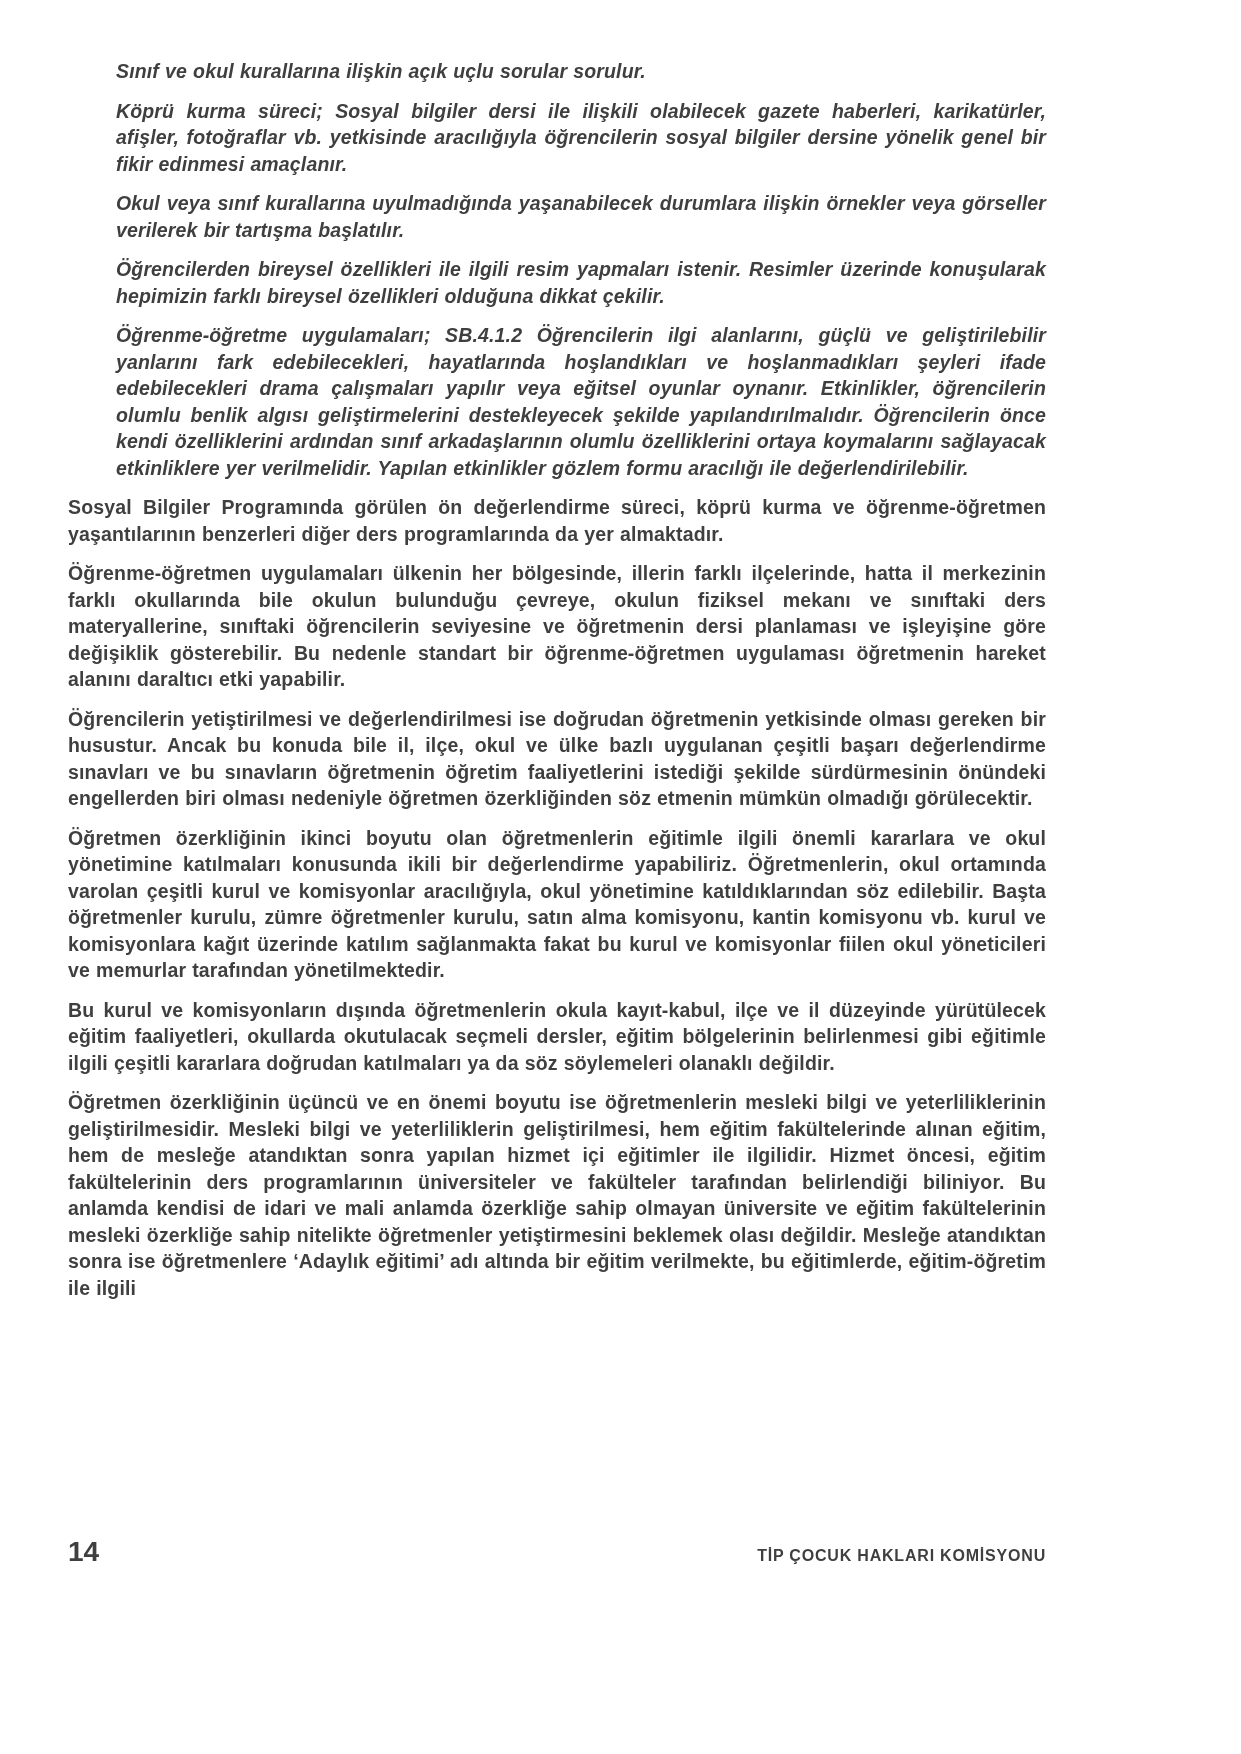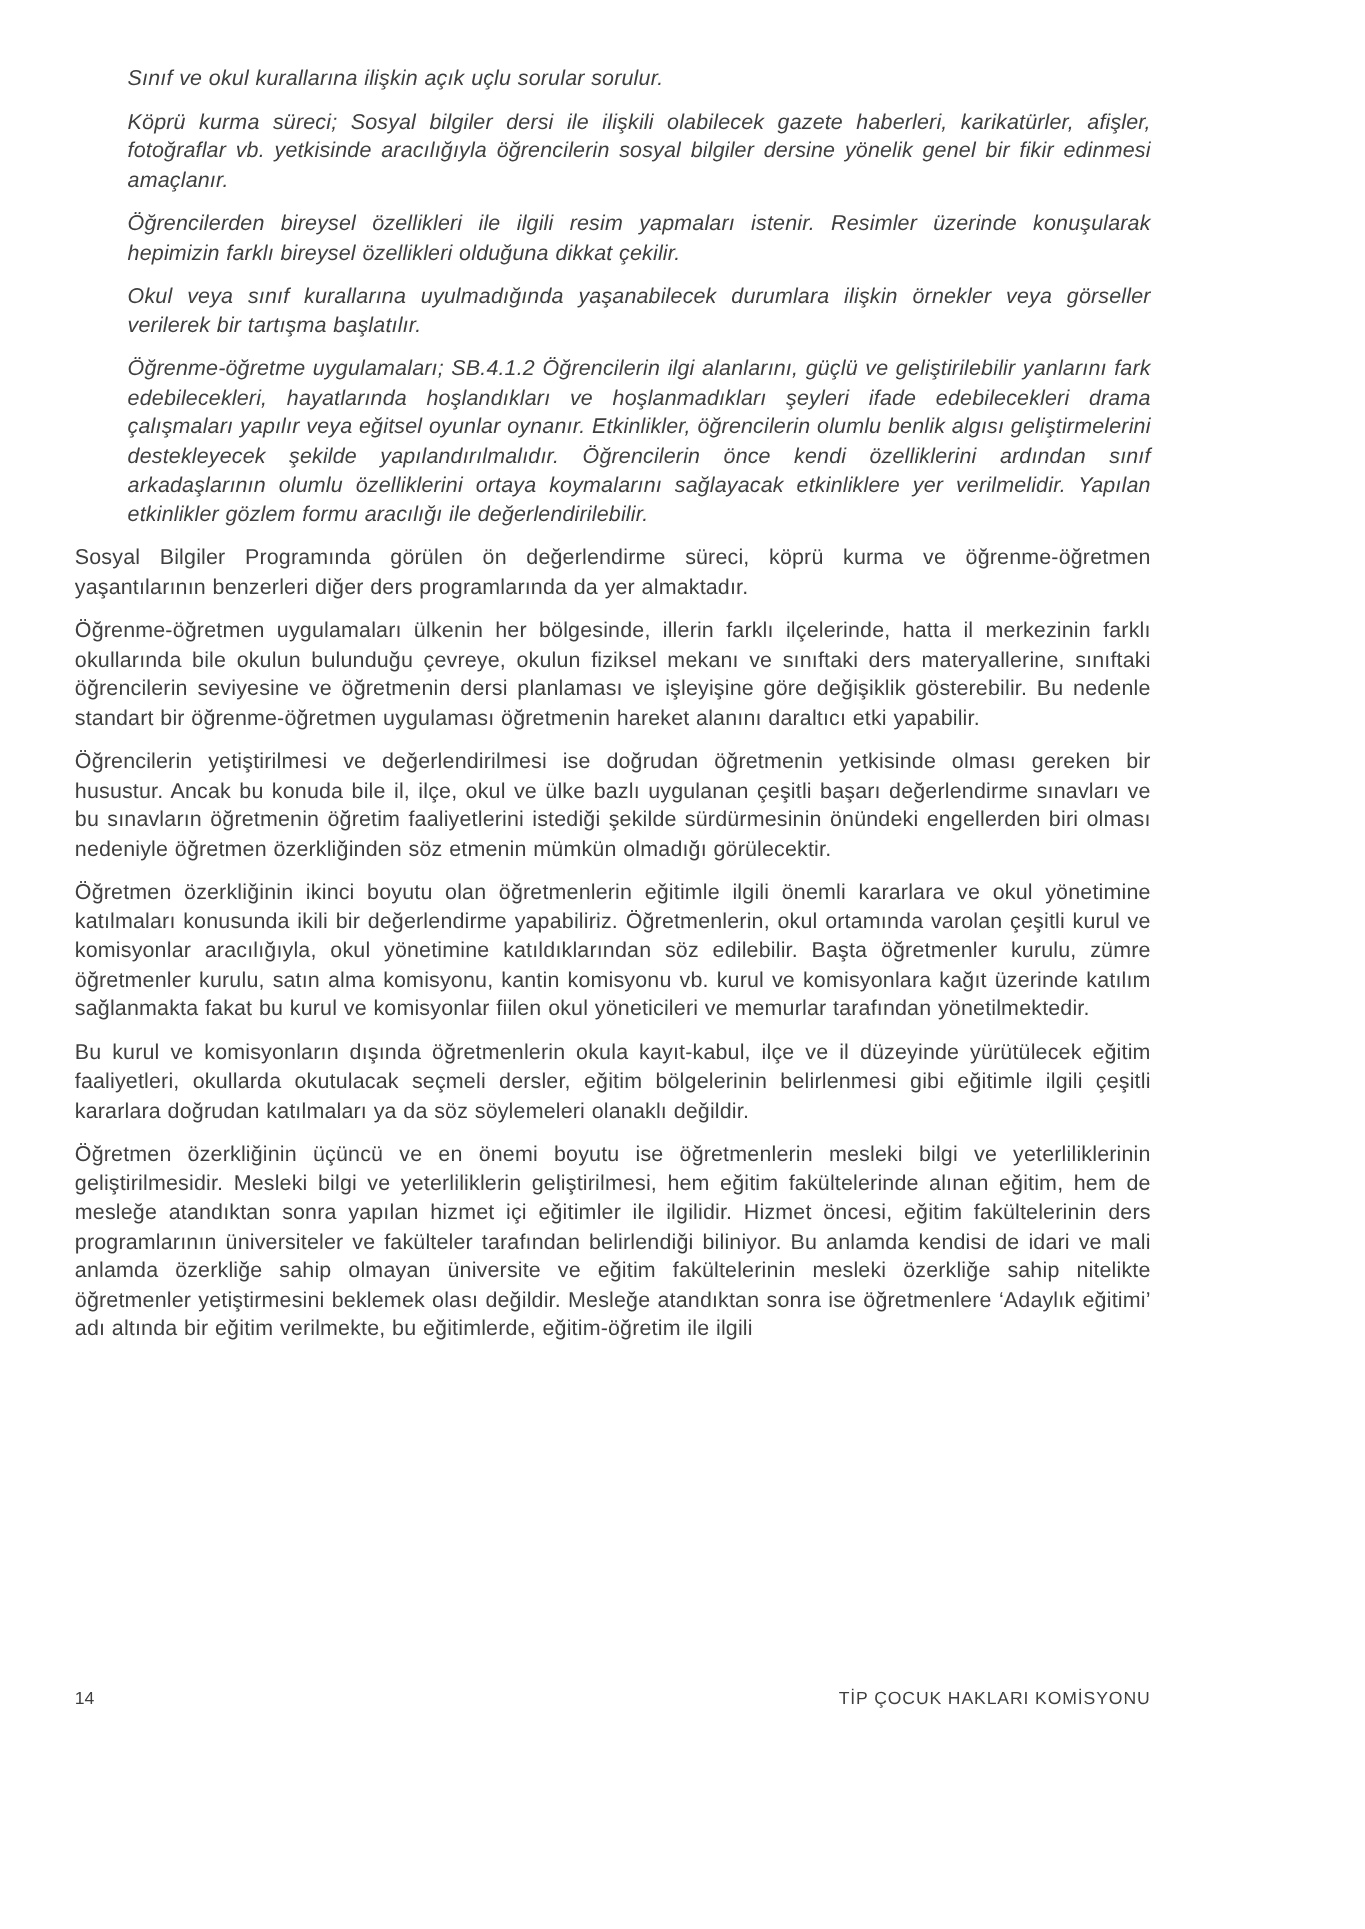--- a/index.html
+++ b/index.html
@@ -1,15 +1,15 @@
 <!DOCTYPE html>
 <html lang="tr"><head>
 <meta charset="utf-8">
 <style>
-  * { margin: 0; padding: 0; box-sizing: border-box; }
+  * { margin: 0; padding: 0; box-sizing: border-box; font-weight: bold; }
   html, body { background: #ffffff; }
   body {
     width: 1241px;
     height: 1754px;
     position: relative;
     font-family: "Liberation Sans", sans-serif;
     color: #3f3f3f;
     overflow: hidden;
   }
   .page {
@@ -38,43 +38,43 @@
   .footer {
     position: absolute;
     left: 68px;
     right: 195px;
     top: 1536px;
     display: flex;
     justify-content: space-between;
     align-items: baseline;
   }
   .page-number {
-    font-size: 16px;
+    font-size: 28px;
     color: #3f3f3f;
   }
   .footer-label {
     font-size: 16px;
     letter-spacing: 0.8px;
     color: #3f3f3f;
   }
 </style>
 </head>
 <body>
 
 <div class="page">
 
   <div class="content">
 
     <p class="para indented">Sınıf ve okul kurallarına ilişkin açık uçlu sorular sorulur.</p>
 
     <p class="para indented">Köprü kurma süreci; Sosyal bilgiler dersi ile ilişkili olabilecek gazete haberleri, karikatürler, afişler, fotoğraflar vb. yetkisinde aracılığıyla öğrencilerin sosyal bilgiler dersine yönelik genel bir fikir edinmesi amaçlanır.</p>
 
+    <p class="para indented">Okul veya sınıf kurallarına uyulmadığında yaşanabilecek durumlara ilişkin örnekler veya görseller verilerek bir tartışma başlatılır.</p>
+
     <p class="para indented">Öğrencilerden bireysel özellikleri ile ilgili resim yapmaları istenir. Resimler üzerinde konuşularak hepimizin farklı bireysel özellikleri olduğuna dikkat çekilir.</p>
-
-    <p class="para indented">Okul veya sınıf kurallarına uyulmadığında yaşanabilecek durumlara ilişkin örnekler veya görseller verilerek bir tartışma başlatılır.</p>
 
     <p class="para indented">Öğrenme-öğretme uygulamaları; SB.4.1.2 Öğrencilerin ilgi alanlarını, güçlü ve geliştirilebilir yanlarını fark edebilecekleri, hayatlarında hoşlandıkları ve hoşlanmadıkları şeyleri ifade edebilecekleri drama çalışmaları yapılır veya eğitsel oyunlar oynanır. Etkinlikler, öğrencilerin olumlu benlik algısı geliştirmelerini destekleyecek şekilde yapılandırılmalıdır. Öğrencilerin önce kendi özelliklerini ardından sınıf arkadaşlarının olumlu özelliklerini ortaya koymalarını sağlayacak etkinliklere yer verilmelidir. Yapılan etkinlikler gözlem formu aracılığı ile değerlendirilebilir.</p>
 
     <p class="para">Sosyal Bilgiler Programında görülen ön değerlendirme süreci, köprü kurma ve öğrenme-öğretmen yaşantılarının benzerleri diğer ders programlarında da yer almaktadır.</p>
 
     <p class="para">Öğrenme-öğretmen uygulamaları ülkenin her bölgesinde, illerin farklı ilçelerinde, hatta il merkezinin farklı okullarında bile okulun bulunduğu çevreye, okulun fiziksel mekanı ve sınıftaki ders materyallerine, sınıftaki öğrencilerin seviyesine ve öğretmenin dersi planlaması ve işleyişine göre değişiklik gösterebilir. Bu nedenle standart bir öğrenme-öğretmen uygulaması öğretmenin hareket alanını daraltıcı etki yapabilir.</p>
 
     <p class="para">Öğrencilerin yetiştirilmesi ve değerlendirilmesi ise doğrudan öğretmenin yetkisinde olması gereken bir husustur. Ancak bu konuda bile il, ilçe, okul ve ülke bazlı uygulanan çeşitli başarı değerlendirme sınavları ve bu sınavların öğretmenin öğretim faaliyetlerini istediği şekilde sürdürmesinin önündeki engellerden biri olması nedeniyle öğretmen özerkliğinden söz etmenin mümkün olmadığı görülecektir.</p>
 
     <p class="para">Öğretmen özerkliğinin ikinci boyutu olan öğretmenlerin eğitimle ilgili önemli kararlara ve okul yönetimine katılmaları konusunda ikili bir değerlendirme yapabiliriz. Öğretmenlerin, okul ortamında varolan çeşitli kurul ve komisyonlar aracılığıyla, okul yönetimine katıldıklarından söz edilebilir. Başta öğretmenler kurulu, zümre öğretmenler kurulu, satın alma komisyonu, kantin komisyonu vb. kurul ve komisyonlara kağıt üzerinde katılım sağlanmakta fakat bu kurul ve komisyonlar fiilen okul yöneticileri ve memurlar tarafından yönetilmektedir.</p>

